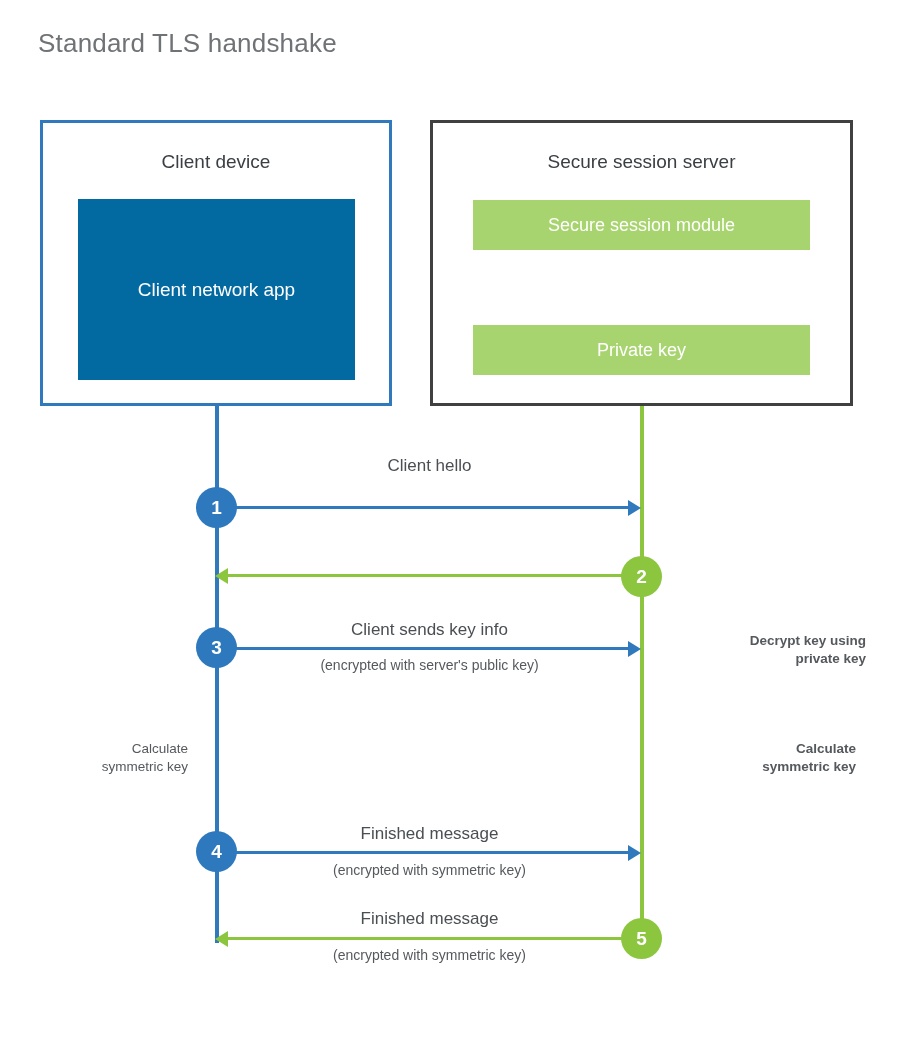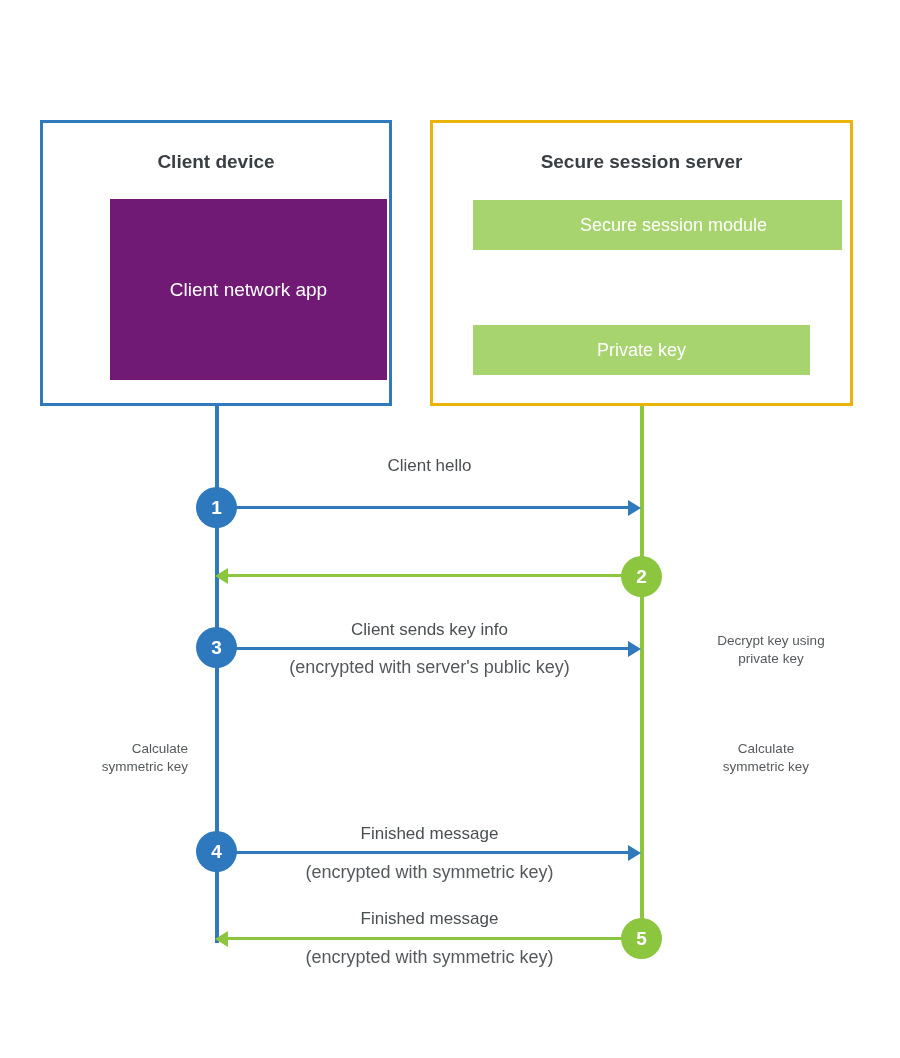--- a/index.html
+++ b/index.html
@@ -42,68 +42,67 @@
     top: 120px;
     width: 352px;
     height: 286px;
     border: 3px solid #3079bd;
   }
   .party-box.server {
     left: 430px;
     top: 120px;
     width: 423px;
     height: 286px;
-    border: 3px solid #eab308;
+    border: 3px solid #404040;
   }
   .party-title {
     position: absolute;
     left: 0;
     right: 0;
     top: 28px;
     text-align: center;
     font-size: 19px;
-    font-weight: bold;
+    font-weight: normal;
     color: #3a3f44;
   }
 
   
   .client-app-block {
     position: absolute;
     left: 35px;
     top: 76px;
     width: 277px;
     height: 181px;
-    background: #701a75;
+    background: #0369a1;
     color: #ffffff;
     font-size: 19px;
     font-weight: 300;
     display: flex;
     align-items: center;
     justify-content: center;
     text-align: center;
     line-height: 1.35;
     padding: 0 12px;
     box-sizing: border-box;
-    margin-left: 32px;
   }
   .server-block {
     position: absolute;
     left: 40px;
     width: 337px;
     height: 50px;
     background: #a8d46f;
     color: #ffffff;
     font-size: 18px;
     font-weight: 300;
     display: flex;
     align-items: center;
     justify-content: center;
     text-align: center;
   }
-  .server-block.b0 { top: 77px; padding-left: 32px; }
+  .server-block.b0 { top: 77px; }
   .server-block.b1 { top: 140px; }
   .server-block.b2 { top: 202px; }
 
   
   .lifeline {
     position: absolute;
     width: 4px;
   }
   .lifeline.client { left: 215px; top: 406px; height: 537px; background: #3079bd; }
   .lifeline.server { left: 640px; top: 406px; height: 537px; background: #8cc63f; }
@@ -153,42 +152,43 @@
     position: absolute;
     text-align: center;
     font-size: 17px;
     font-weight: 300;
     color: #4a4f53;
     white-space: nowrap;
   }
   .msg-sublabel {
     position: absolute;
     text-align: center;
-    font-size: 18px;
+    font-size: 14px;
     font-weight: 300;
     color: #55595d;
     white-space: nowrap;
   }
 
   
   .side-note {
     position: absolute;
     font-size: 13.5px;
     font-weight: 300;
     color: #55595d;
     line-height: 1.32;
   }
   .side-note.left-of-line { text-align: right; }
-  .side-note.right-of-line { text-align: center; }
+  .side-note.right-of-line { text-align: right; font-weight: bold; }
 </style>
 </head>
 <body>
 
 <div id="canvas">
 
+  <div class="page-title">Standard TLS handshake</div>
 
   <div class="party-box client">
     <div class="party-title">Client device</div>
     <div class="client-app-block">Client network app</div>
   </div>
 
   <div class="party-box server">
     <div class="party-title">Secure session server</div>
     <div class="server-block b0">Secure session module</div>
     <div class="server-block b2">Private key</div>

